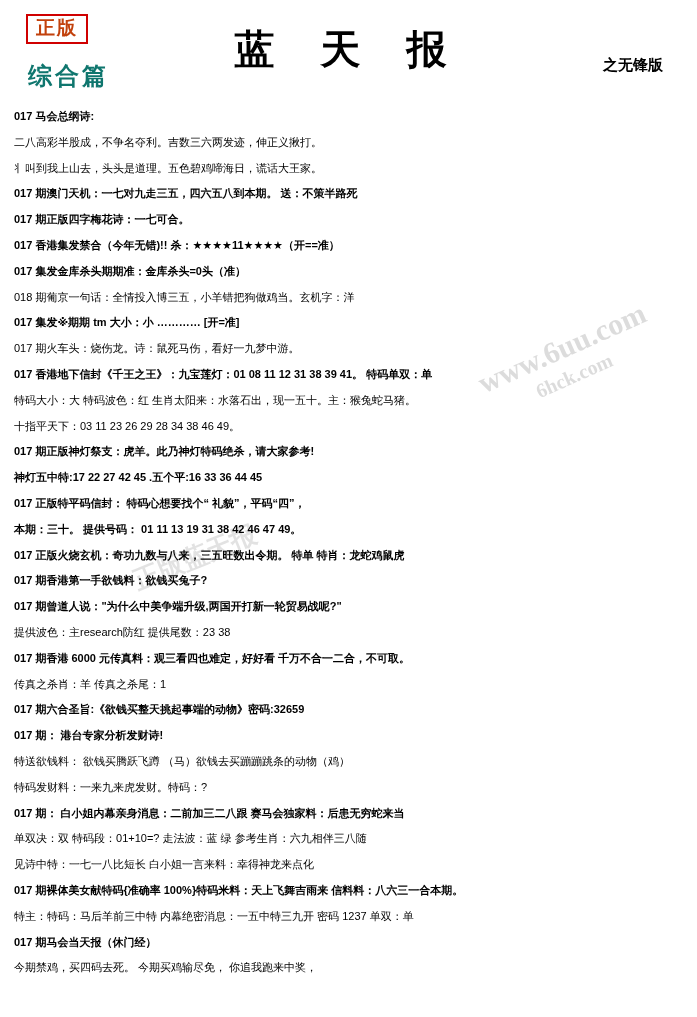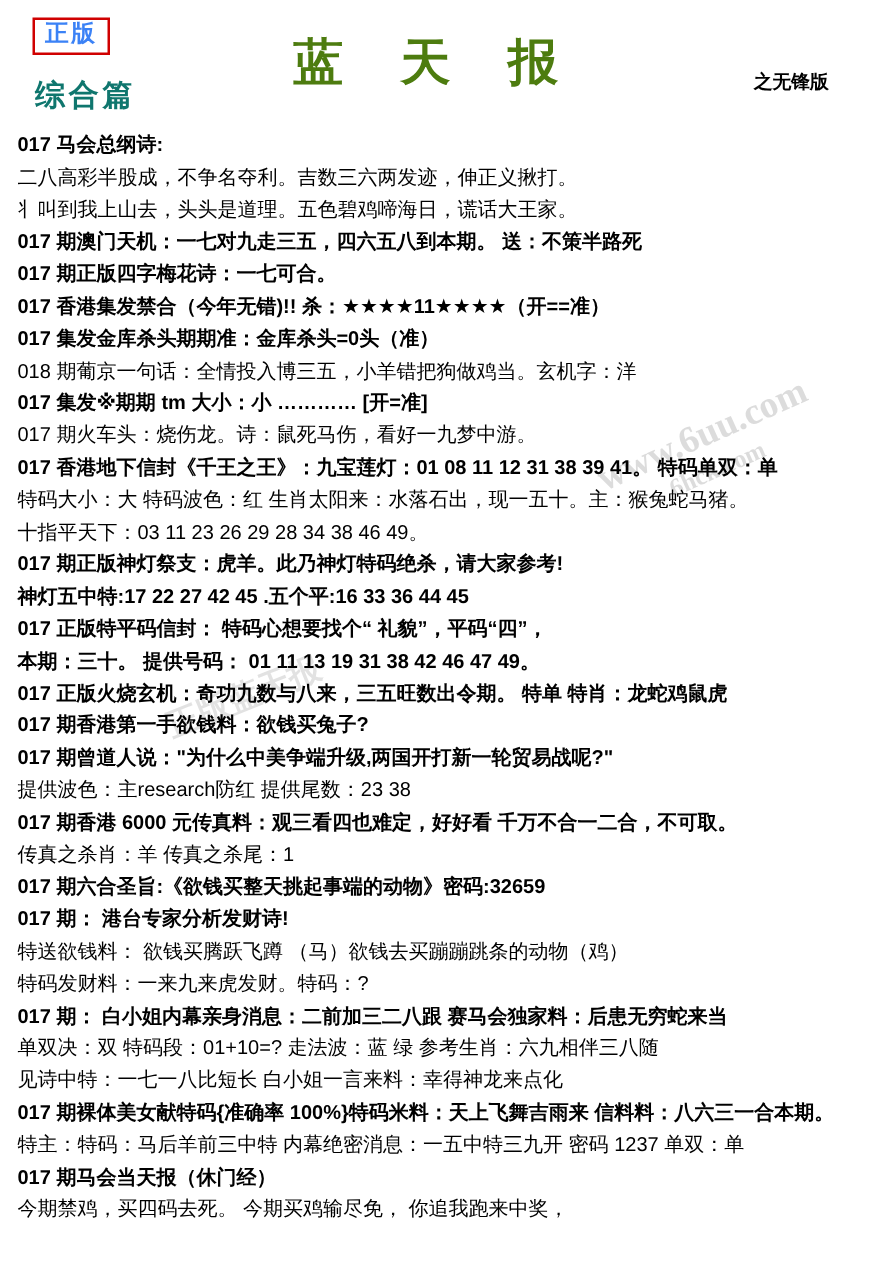--- a/index.html
+++ b/index.html
@@ -24,30 +24,30 @@
   
   .header {
     position: relative;
     height: 92px;
   }
   .badge {
     position: absolute;
     left: 12px;
     top: 6px;
     border: 2px solid #d00000;
-    color: #3b82f6;
+    color: #c2410c;
     font-size: 19px;
     font-weight: bold;
     letter-spacing: 2px;
     padding: 2px 8px 3px 8px;
     line-height: 1.1;
   }
   .masthead {
     text-align: center;
-    color: #4d7c0f;
+    color: #000000;
     font-size: 40px;
     font-weight: bold;
     letter-spacing: 16px;
     padding-top: 14px;
     font-family: "DejaVu Sans", sans-serif;
   }
   .sub-right {
     position: absolute;
     right: 20px;
     top: 48px;
@@ -64,21 +64,21 @@
     font-weight: bold;
     letter-spacing: 3px;
   }
   
   .content {
     position: relative;
     z-index: 2;
     margin-top: 4px;
   }
   .line {
-    font-size: 16px;
+    font-size: 11px;
     line-height: 25.8px;
     color: #000;
     white-space: nowrap;
     letter-spacing: 0px;
   }
   .line.bold {
     font-weight: bold;
   }
   
   .watermark {

